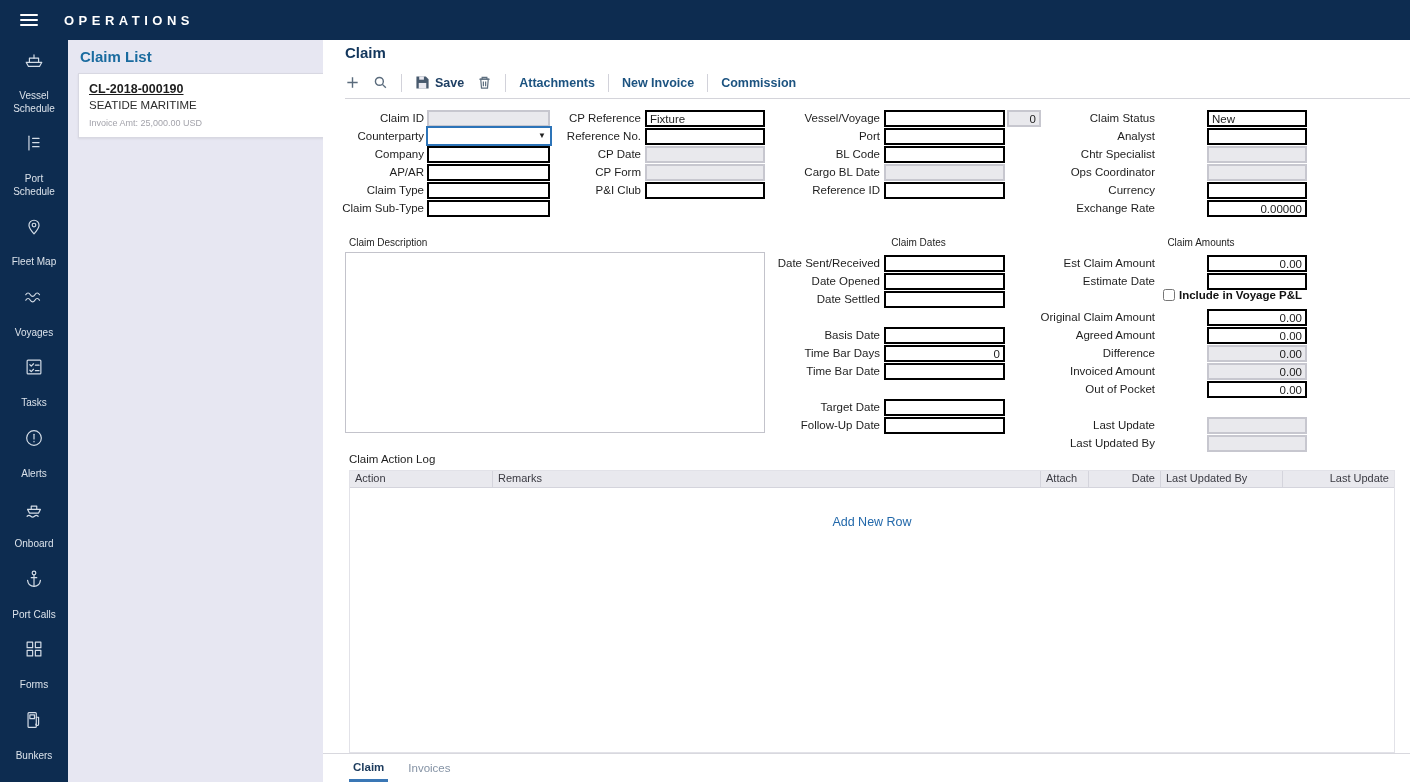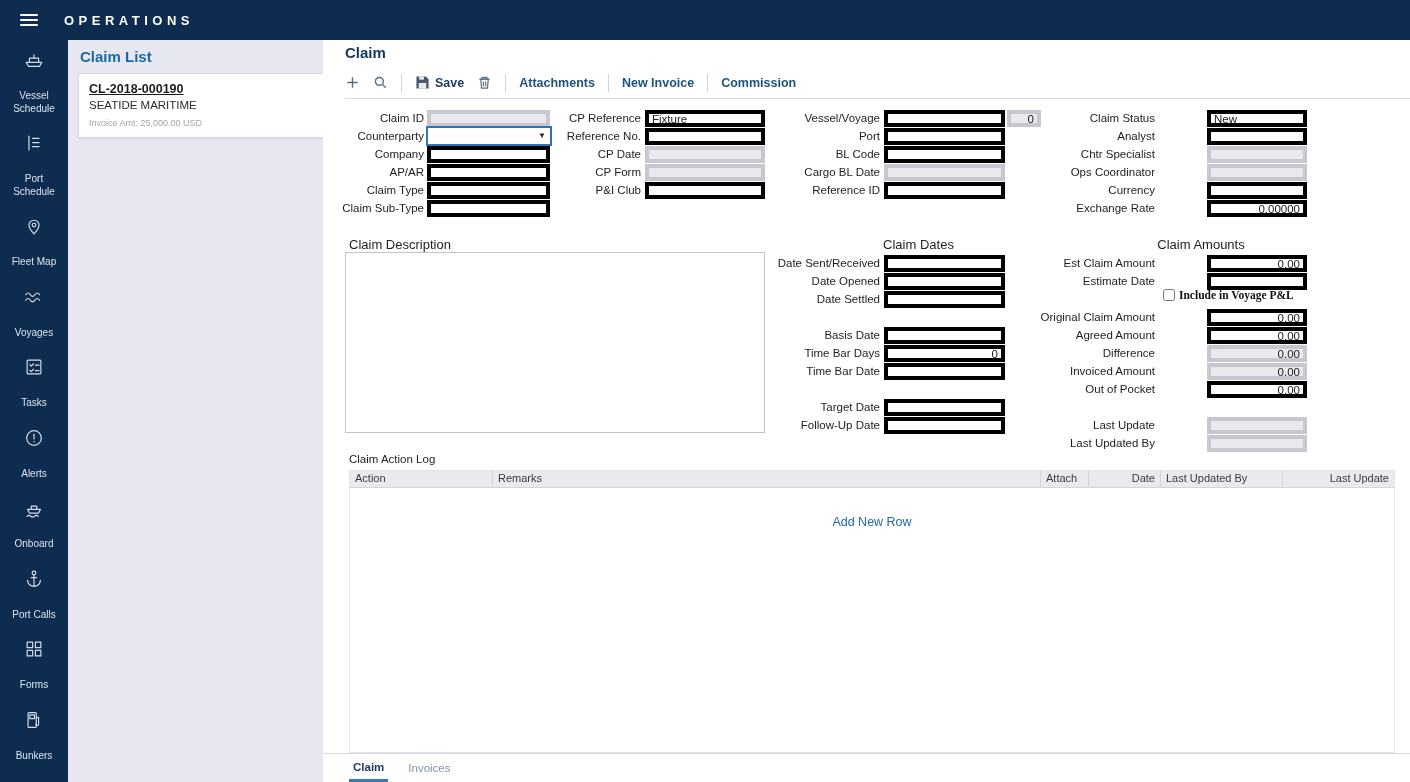--- a/index.html
+++ b/index.html
@@ -33,42 +33,42 @@
 
   .toolbar { position:absolute; left:22px; top:29px; height:27px; display:flex; align-items:center; gap:13px; }
   .toolbar-divider { position:absolute; left:22px; right:0; top:58px; height:1px; background:#d4d4da; }
   .tbtn { display:flex; align-items:center; gap:5px; cursor:pointer; }
   .tsep { width:1px; height:18px; background:#d2d2da; }
   .tlink { font-size:12.5px; font-weight:bold; color:#1c5380; cursor:pointer; }
   .tsave-label { font-size:12.5px; font-weight:bold; color:#1e3f63; }
 
   
   .flabel { position:absolute; font-size:11.5px; color:#1e1e1e; line-height:17px; text-align:right; white-space:nowrap; }
-  .finput { position:absolute; height:17px; border:4px solid #000000; background:#fff; font-size:11.5px; padding:0 3px; color:#222; font-family:inherit; outline:none; }
+  .finput { position:absolute; height:17px; border:2px solid #000000; background:#fff; font-size:11.5px; padding:0 3px; color:#222; font-family:inherit; outline:none; }
   .finput.dis { background:#e9e9ed; border-color:#c7c7cf; }
   .num { text-align:right; }
   .lb1 { left:10px;  width:91px;  }  .in1 { left:104px; width:123px; }
   .lb2 { left:224px; width:94px;  }  .in2 { left:322px; width:120px; }
   .lb3 { left:446px; width:111px; }  .in3 { left:561px; width:121px; }
   .lb4 { left:696px; width:136px; }  .in4 { left:884px; width:100px; }
   .lbd { left:430px; width:127px; }
   .lba { left:660px; width:172px; }
   .vno { left:684px; width:34px; }
 
   .dropdown { position:absolute; left:103px; top:86px; width:126px; height:20px; border:2px solid #2d74b8; background:#fff; display:flex; align-items:center; justify-content:flex-end; cursor:pointer; }
   .caret { font-size:8px; color:#222; padding-right:4px; line-height:1; }
 
-  .sect { position:absolute; font-size:13px; color:#1e1e1e; }
+  .sect { position:absolute; font-size:10px; color:#1e1e1e; }
   .sect.center { text-align:center; }
 
   .desc-area { position:absolute; left:22px; top:212px; width:420px; height:181px; border:1px solid #c3c3cb; resize:none; font-family:inherit; font-size:11.5px; padding:3px; outline:none; }
 
   .chkrow { position:absolute; left:840px; top:249px; display:flex; align-items:center; gap:4px; cursor:pointer; }
   .chkrow input { width:12px; height:12px; margin:0; }
-  .chklabel { font-size:11.5px; font-weight:bold; color:#111;font-family:Liberation Serif, serif; }
+  .chklabel { font-size:11.5px; font-weight:bold; color:#111; }
 
   
   .alog-title { position:absolute; left:26px; top:413px; font-size:11.5px; color:#1e1e1e; }
   .alog { position:absolute; left:26px; top:430px; width:1046px; height:283px; border:1px solid #e2e2e8; background:#fff; }
   .alog-head { display:flex; background:#e9e9ee; border-bottom:1px solid #d4d4dc; height:17px; }
   .alog-cell { font-size:11px; color:#3a3a42; padding:1px 5px; border-right:1px solid #d4d4dc; white-space:nowrap; overflow:hidden; flex:none; }
   .alog-cell.tar { text-align:right; }
   .alog-cell.last { flex:1; border-right:none; }
   .alog-body { text-align:center; padding-top:24px; }
   .add-row { color:#2268aa; font-size:12.5px; cursor:pointer; }

